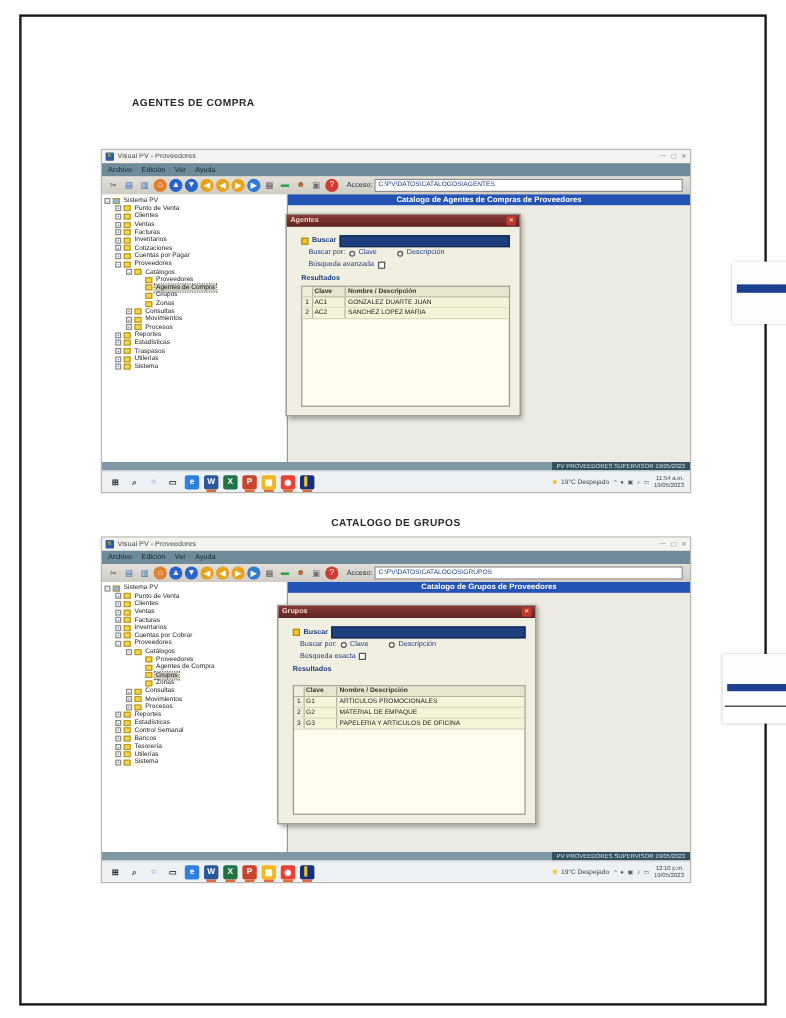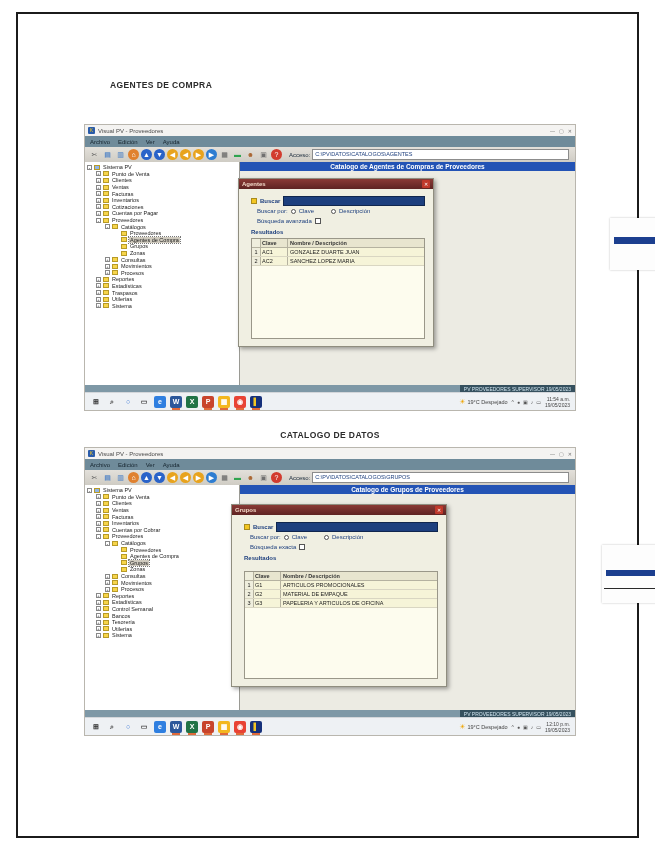--- a/index.html
+++ b/index.html
@@ -78,21 +78,21 @@
   .weather{display:flex;align-items:center;gap:2px;font-size:5.5px;color:#444;white-space:nowrap;}
   .weather .wico{color:#f0a500;font-size:7px;}
   .tray{display:flex;align-items:center;gap:3px;font-size:5px;color:#555;}
   .clock{font-size:5px;color:#444;text-align:right;line-height:6px;white-space:nowrap;}
 </style>
 </head>
 <body>
 
 <div class="frame"></div>
 <div class="h1" id="heading1">AGENTES DE COMPRA</div>
-<div class="h1" id="heading2">CATALOGO DE DATOS</div>
+<div class="h1" id="heading2">CATALOGO DE GRUPOS</div>
 
 <div class="shot" id="shot1">
   <div class="titlebar">
     <span class="appico">K</span>
     <span class="wtitle">Visual PV - Proveedores</span>
     <span class="wbtns">
       <span>—</span>
       <span>▢</span>
       <span>✕</span>
     </span>

